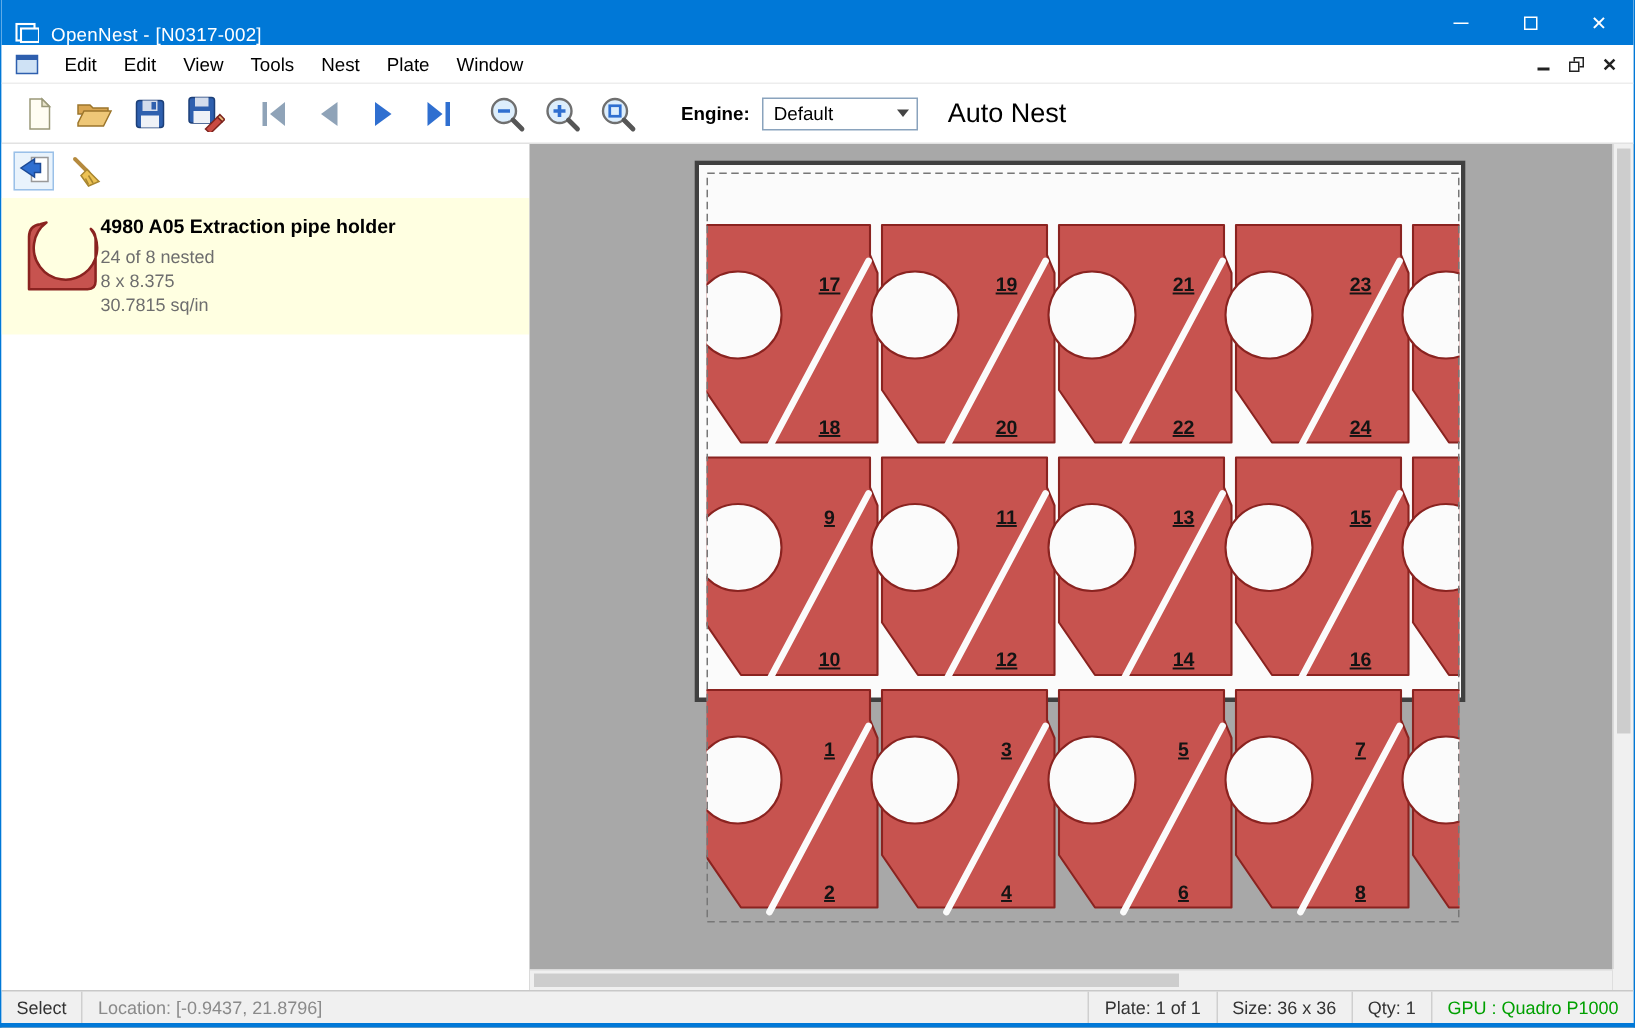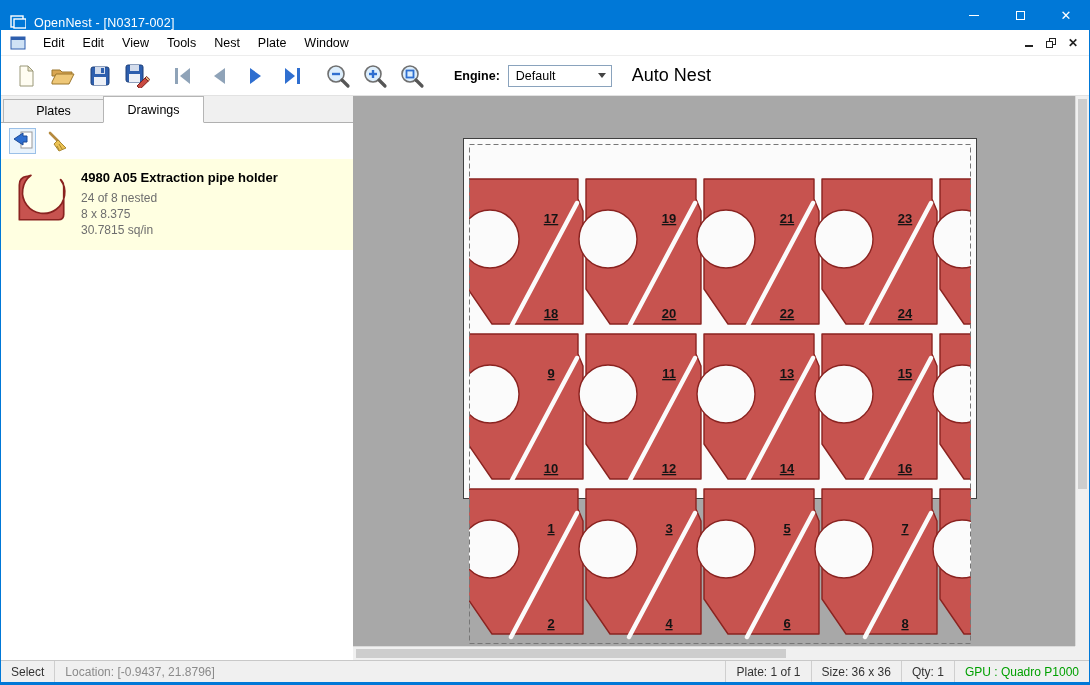--- a/index.html
+++ b/index.html
@@ -47,27 +47,27 @@
   .tabstrip{height:27px;background:#f0f0f0;display:flex;align-items:flex-end;padding-left:2px;
     border-bottom:1px solid #b0b0b0}
   .tab{width:101px;height:23px;display:flex;align-items:center;justify-content:center;font-size:12.5px;
     background:#f1f1f1;border:1px solid #b5b5b5;border-bottom:none;margin-right:-1px}
   .tab.active{height:27px;background:#fff;margin-bottom:-1px;border-bottom:1px solid #fff;z-index:2}
   .tab-body{flex:1;background:#fff;overflow:hidden}
   .mini-toolbar{height:36px;display:flex;align-items:center;gap:8px;padding-left:8px}
   .mbtn{width:27px;height:26px;display:flex;align-items:center;justify-content:center;background:#fff;
     border:1px solid transparent;padding:0}
   .mbtn.hl{border:1px solid #9ac0e8;background:#e9f3fc}
-  .drawing-item{display:flex;gap:14px;align-items:flex-start;background:var(--sel-bg);padding:9px 26px 12px 14px}
+  .drawing-item{display:flex;align-items:flex-start;background:var(--sel-bg);padding:9px 26px 12px 14px}
   .d-info .t{font-size:13px;font-weight:bold;color:#000;margin:2px 0 5px}
   .d-info .s{font-size:12px;color:#6e6e6e;line-height:16px}
   
   .canvas{flex:1;position:relative;background:var(--canvas-bg);overflow:hidden}
-  .plate{position:absolute;left:110px;top:42px;width:514px;height:361px;background:var(--plate-bg);
-    border:1px solid #404040}
+  .plate{position:absolute;left:110px;top:11px;width:514px;height:361px;background:var(--plate-bg);
+    border:3px solid #404040}
   .plate svg{display:block}
   .part{fill:var(--part-fill);stroke:var(--part-stroke);stroke-width:1.4;stroke-linejoin:round}
   .gap{stroke:var(--plate-bg);stroke-width:4.5;stroke-linecap:round}
   .hole{fill:var(--plate-bg);stroke:var(--part-stroke);stroke-width:1.4}
   .pn{font:700 13px "Liberation Sans",sans-serif;fill:#141414;text-decoration:underline}
   .hscroll{position:absolute;left:0;right:14px;bottom:0;height:14px;background:#f0f0f0;border-top:1px solid #dadada}
   .hthumb{position:absolute;left:3px;top:2px;height:9px;width:430px;background:#cdcdcd}
   .vscroll{position:absolute;top:0;bottom:14px;right:0;width:14px;background:#f0f0f0;border-left:1px solid #dadada}
   .vthumb{position:absolute;top:3px;left:2px;width:9px;height:390px;background:#cdcdcd}
   .scorner{position:absolute;right:0;bottom:0;width:14px;height:14px;background:#f0f0f0}
@@ -216,24 +216,20 @@
     <span class="engine-label">Engine:</span>
     <div class="combo">
       <span>Default</span>
       <span class="combo-arrow"></span>
     </div>
     <span class="autonest">Auto Nest</span>
   </div>
 
   <div class="main">
     <div class="sidebar">
-      <div class="tabstrip">
-        <div class="tab">Plates</div>
-        <div class="tab active">Drawings</div>
-      </div>
       <div class="tab-body">
         <div class="mini-toolbar">
           <button class="mbtn hl">
             <svg width="22" height="22" viewBox="0 0 22 22">
               <rect x="9" y="2" width="11" height="16" fill="#fff" stroke="#999"></rect>
               <path d="M16,8 v-3 l-9,6 9,6 v-3 h4 v-6 z" fill="#2f6fd0" stroke="#1c4a96" transform="translate(-5,-2)"></path>
             </svg>
           </button>
           <button class="mbtn">
             <svg width="22" height="22" viewBox="0 0 22 22">

